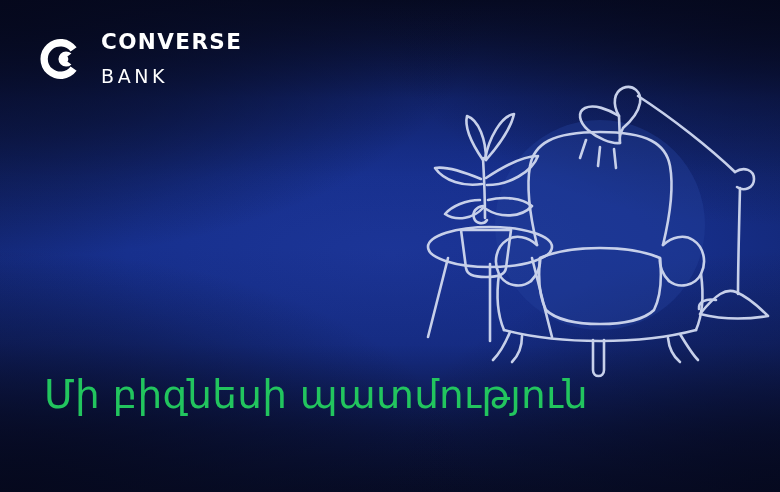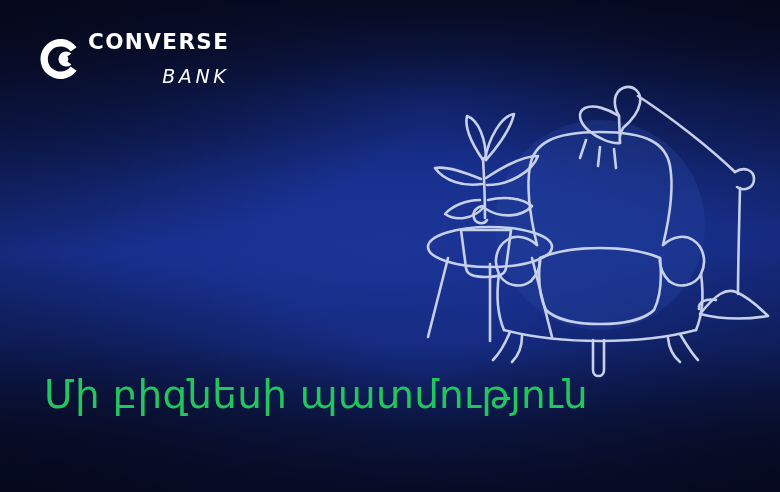--- a/index.html
+++ b/index.html
@@ -76,21 +76,21 @@
         rgba(6,10,32,0.00) 74%);
   }
 
   
   .logo {
     position: absolute;
     left: 40px;
     top: 30px;
     display: flex;
     align-items: center;
-    text-align: right;
+    gap: 13px;
   }
   .logo-mark {
     width: 48px;
     height: 48px;
     display: block;
     flex: 0 0 auto;
   }
   .logo-words {
     display: flex;
     flex-direction: column;
@@ -106,21 +106,20 @@
     white-space: nowrap;
   }
   .logo-secondary {
     color: #ffffff;
     font-size: 19px;
     font-weight: 400;
     letter-spacing: 3.6px;
     line-height: 1.15;
     margin-top: 12px;
     white-space: nowrap;
-    font-style: italic;
   }
 
   
   .illustration {
     position: absolute;
     left: 404px;
     top: 48px;
     width: 376px;
     height: 310px;
   }

